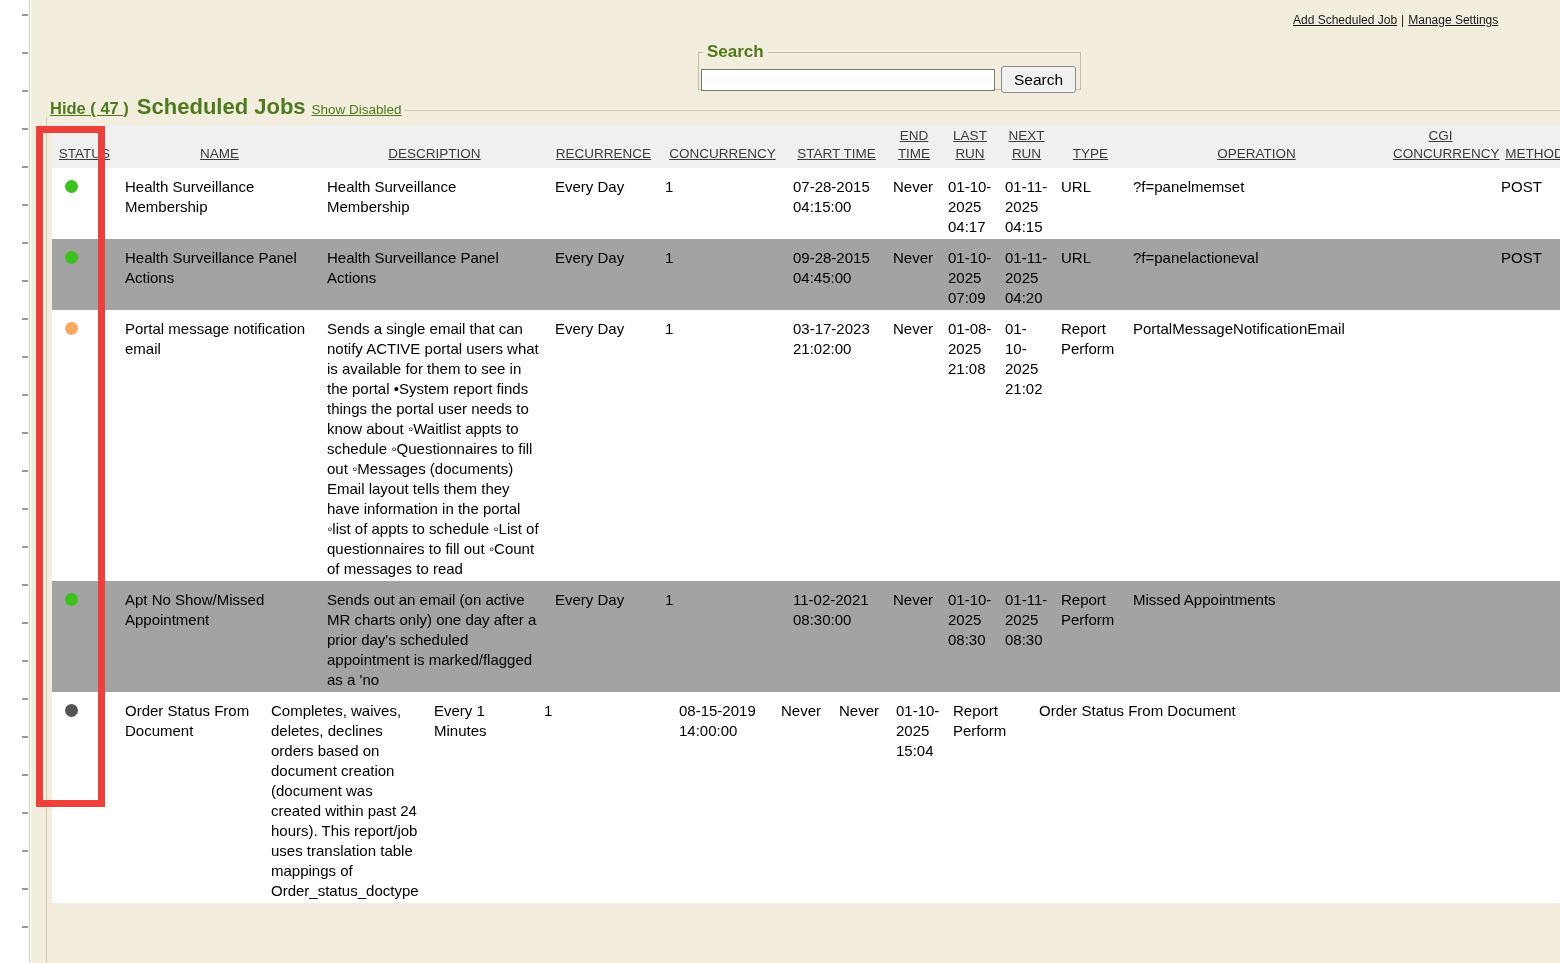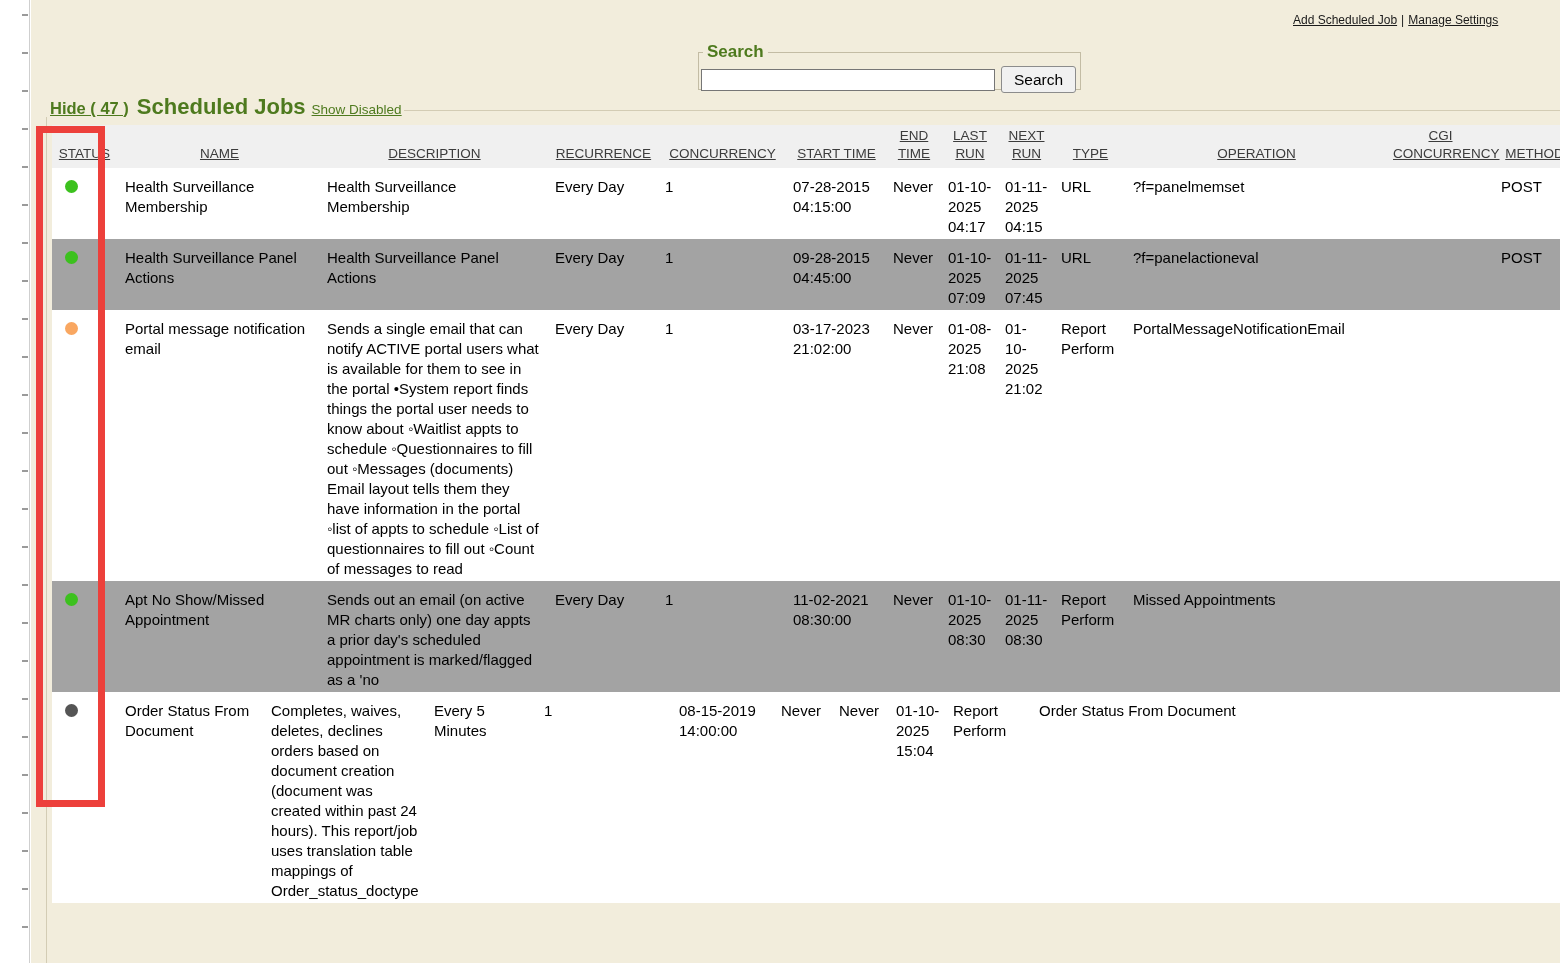--- a/index.html
+++ b/index.html
@@ -169,21 +169,21 @@
         </tr>
         <tr class="stripe">
           <td><span class="dot" style="background: rgb(60, 193, 30);"></span></td>
           <td>Health Surveillance Panel Actions</td>
           <td>Health Surveillance Panel Actions</td>
           <td>Every Day</td>
           <td>1</td>
           <td>09-28-2015 04:45:00</td>
           <td>Never</td>
           <td>01-10-2025 07:09</td>
-          <td>01-11-2025 07:45</td>
+          <td>01-11-2025 04:20</td>
           <td>URL</td>
           <td>?f=panelactioneval</td>
           <td></td>
           <td>POST</td>
         </tr>
         <tr>
           <td><span class="dot" style="background: rgb(249, 167, 97);"></span></td>
           <td>Portal message notification email</td>
           <td>Sends a single email that can notify ACTIVE portal users what is available for them to see in the portal •System report finds things the portal user needs to know about ◦Waitlist appts to schedule ◦Questionnaires to fill out ◦Messages (documents)
 Email layout tells them they have information in the portal ◦list of appts to schedule ◦List of questionnaires to fill out ◦Count of messages to read</td>
@@ -194,21 +194,21 @@
           <td>01-08-2025 21:08</td>
           <td>01-10-2025 21:02</td>
           <td>Report Perform</td>
           <td>PortalMessageNotificationEmail</td>
           <td></td>
           <td></td>
         </tr>
         <tr class="stripe">
           <td><span class="dot" style="background: rgb(60, 193, 30);"></span></td>
           <td>Apt No Show/Missed Appointment</td>
-          <td>Sends out an email (on active MR charts only) one day appts a prior day's scheduled appointment is marked/flagged as a 'no</td>
+          <td>Sends out an email (on active MR charts only) one day after a prior day's scheduled appointment is marked/flagged as a 'no</td>
           <td>Every Day</td>
           <td>1</td>
           <td>11-02-2021 08:30:00</td>
           <td>Never</td>
           <td>01-10-2025 08:30</td>
           <td>01-11-2025 08:30</td>
           <td>Report Perform</td>
           <td>Missed Appointments</td>
           <td></td>
           <td></td>
@@ -230,21 +230,21 @@
         <col style="width:86px">
         <col style="width:354px">
         <col style="width:108px">
       <col style="width:80px">
     </colgroup>
     <tbody id="overflow-tbody">
         <tr>
           <td><span class="dot" style="background: rgb(85, 85, 85);"></span></td>
           <td>Order Status From Document</td>
           <td>Completes, waives, deletes, declines orders based on document creation (document was created within past 24 hours). This report/job uses translation table mappings of Order_status_doctype</td>
-          <td>Every 5 Minutes</td>
+          <td>Every 1 Minutes</td>
           <td>1</td>
           <td>08-15-2019 14:00:00</td>
           <td>Never</td>
           <td>Never</td>
           <td>01-10-2025 15:04</td>
           <td>Report Perform</td>
           <td>Order Status From Document</td>
           <td></td>
           <td></td>
         </tr>

